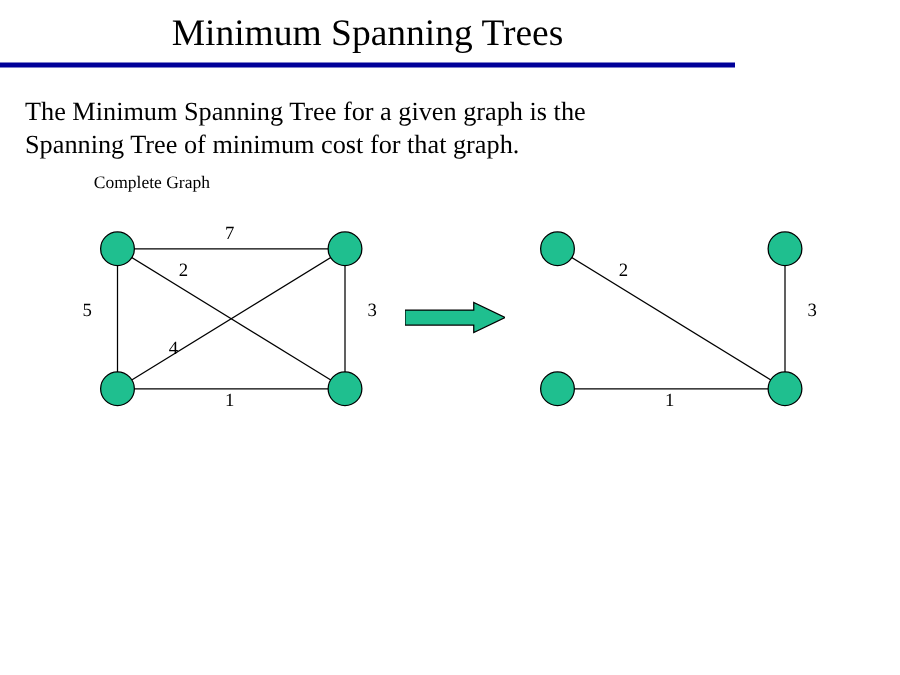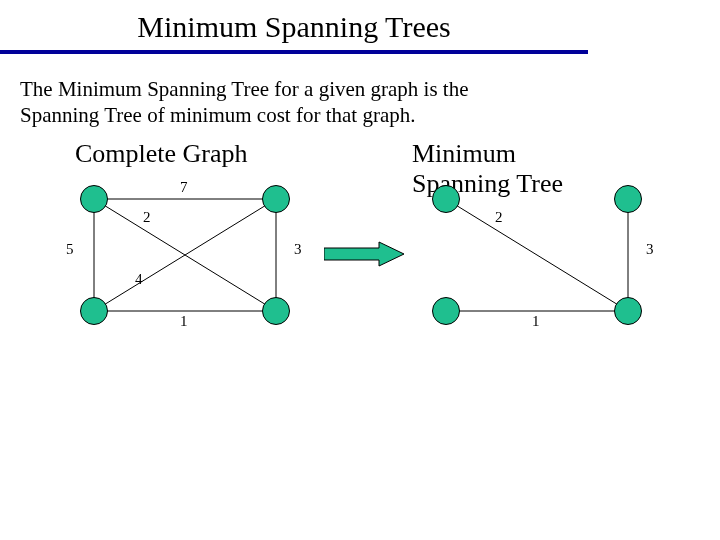--- a/index.html
+++ b/index.html
@@ -33,21 +33,21 @@
     padding: 22px 36px 10px 20px;
     line-height: 1.25;
   }
   .figs {
     position: relative;
     width: 100%;
     height: 330px;
   }
   .fig-title {
     position: absolute;
-    font-size: 26px;
+    font-size: 14px;
   }
   .graph-area {
     position: absolute;
     width: 210px;
     height: 140px;
   }
   .node {
     position: absolute;
     width: 28px;
     height: 28px;
@@ -84,21 +84,20 @@
 <div class="slide">
 
   <div class="title">Minimum Spanning Trees</div>
   <div class="rule"></div>
 
   <div class="body-text">The Minimum Spanning Tree for a given graph is the Spanning Tree of minimum cost for that graph.</div>
 
   <div class="figs">
 
     <div class="fig-title" style="left:75px; top:0;">Complete Graph</div>
-    <div class="fig-title" style="left:412px; top:0;">Minimum Spanning Tree</div>
 
     <div class="graph-area" style="left:80px; top:46px;">
       <svg class="edges" viewBox="0 0 210 140">
         <line x1="14" y1="14" x2="196" y2="14" stroke="#000" stroke-width="1"></line>
         <line x1="14" y1="14" x2="196" y2="126" stroke="#000" stroke-width="1"></line>
         <line x1="14" y1="14" x2="14" y2="126" stroke="#000" stroke-width="1"></line>
         <line x1="196" y1="14" x2="196" y2="126" stroke="#000" stroke-width="1"></line>
         <line x1="196" y1="14" x2="14" y2="126" stroke="#000" stroke-width="1"></line>
         <line x1="14" y1="126" x2="196" y2="126" stroke="#000" stroke-width="1"></line>
       </svg>

